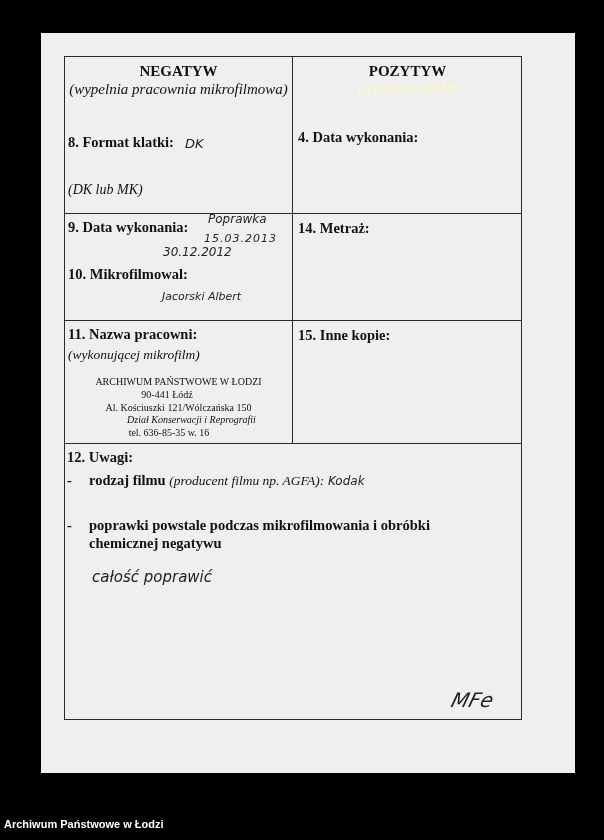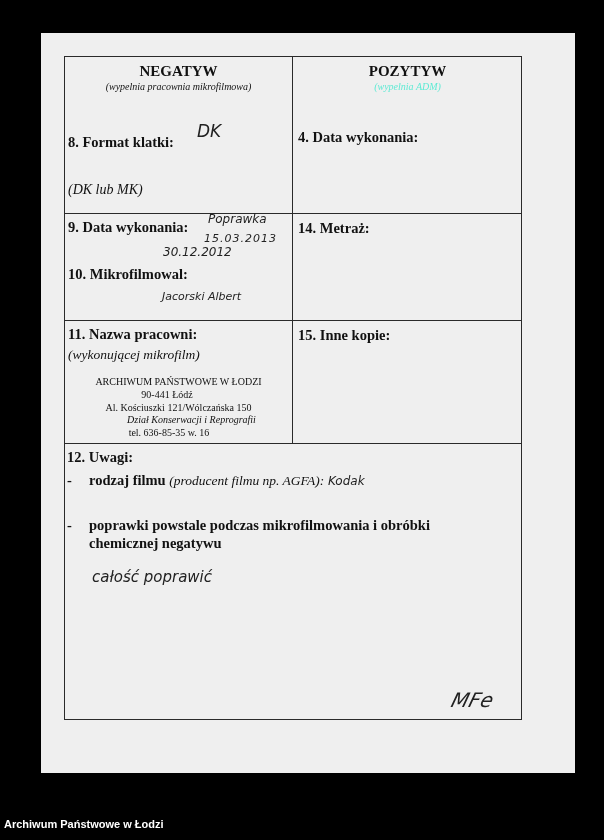--- a/index.html
+++ b/index.html
@@ -14,21 +14,21 @@
   .tbl {
     position: absolute; left: 64px; top: 56px; width: 458px; height: 664px;
     border: 1.5px solid #2a2a2a; box-sizing: border-box;
   }
   .hline { position: absolute; height: 0; border-top: 1.5px solid #2a2a2a; }
   .vline { position: absolute; width: 0; border-left: 1.5px solid #2a2a2a; }
   .t { position: absolute; color: #111; white-space: nowrap; }
   .bold { font-weight: bold; }
   .ital { font-style: italic; }
   .hdr { font-size: 15px; font-weight: bold; text-align: center; }
-  .sub { font-size: 10px; font-style: italic; text-align: center; }
+  .sub { font-size: 15px; font-style: italic; text-align: center; }
   .lbl { font-size: 14.5px; font-weight: bold; }
   .hand { font-family: "DejaVu Sans", sans-serif; font-style: italic; color: #222; font-size: 12px; }
   .stamp { font-size: 10px; text-align: center; line-height: 12px; }
   .footer {
     position: absolute; left: 4px; top: 818px; color: #fff; font-size: 11px; font-weight: bold;
     font-family: "Liberation Sans", sans-serif;
   }
 </style>
 </head>
 <body>
@@ -39,24 +39,24 @@
 
 <div class="vline" style="left:292px; top:56px; height:387px;"></div>
 <div class="hline" style="left:64px; top:213px; width:458px;"></div>
 <div class="hline" style="left:64px; top:320px; width:458px;"></div>
 <div class="hline" style="left:64px; top:443px; width:458px;"></div>
 
 <div class="t hdr" style="left:64px; width:229px; top:63px;">NEGATYW</div>
 <div class="t sub" style="left:64px; width:229px; top:81px;">(wypelnia pracownia mikrofilmowa)</div>
 
 <div class="t hdr" style="left:293px; width:229px; top:63px;">POZYTYW</div>
-<div class="t sub" style="left:293px; width:229px; top:81px; color:#5eead4;">(wypelnia ADM)</div>
+<div class="t sub" style="left:293px; width:229px; top:81px; color:#fef9c3;">(wypelnia ADM)</div>
 
 <div class="t lbl" style="left:68px; top:134px;">8. Format klatki:</div>
-<div class="t hand" style="left:185px; top:121px; font-size:17px;margin-left:12px;">DK</div>
+<div class="t hand" style="left:185px; top:136px; font-size:13px;">DK</div>
 <div class="t ital" style="left:68px; top:182px; font-size:14px;">(DK lub MK)</div>
 
 <div class="t lbl" style="left:298px; top:129px;">4. Data wykonania:</div>
 
 <div class="t lbl" style="left:68px; top:219px;">9. Data wykonania:</div>
 <div class="t hand" style="left:208px; top:212px; font-size:12px;">Poprawka</div>
 <div class="t hand" style="left:204px; top:232px; font-size:11px; letter-spacing:1px;">15.03.2013</div>
 <div class="t hand" style="left:163px; top:245px; font-size:12px;">30.12.2012</div>
 
 <div class="t lbl" style="left:68px; top:266px;">10. Mikrofilmowal:</div>

